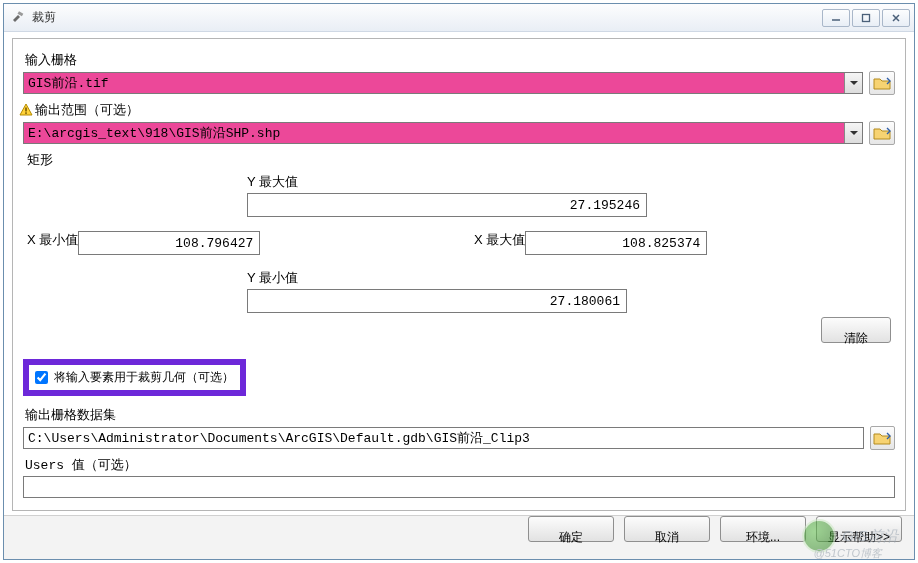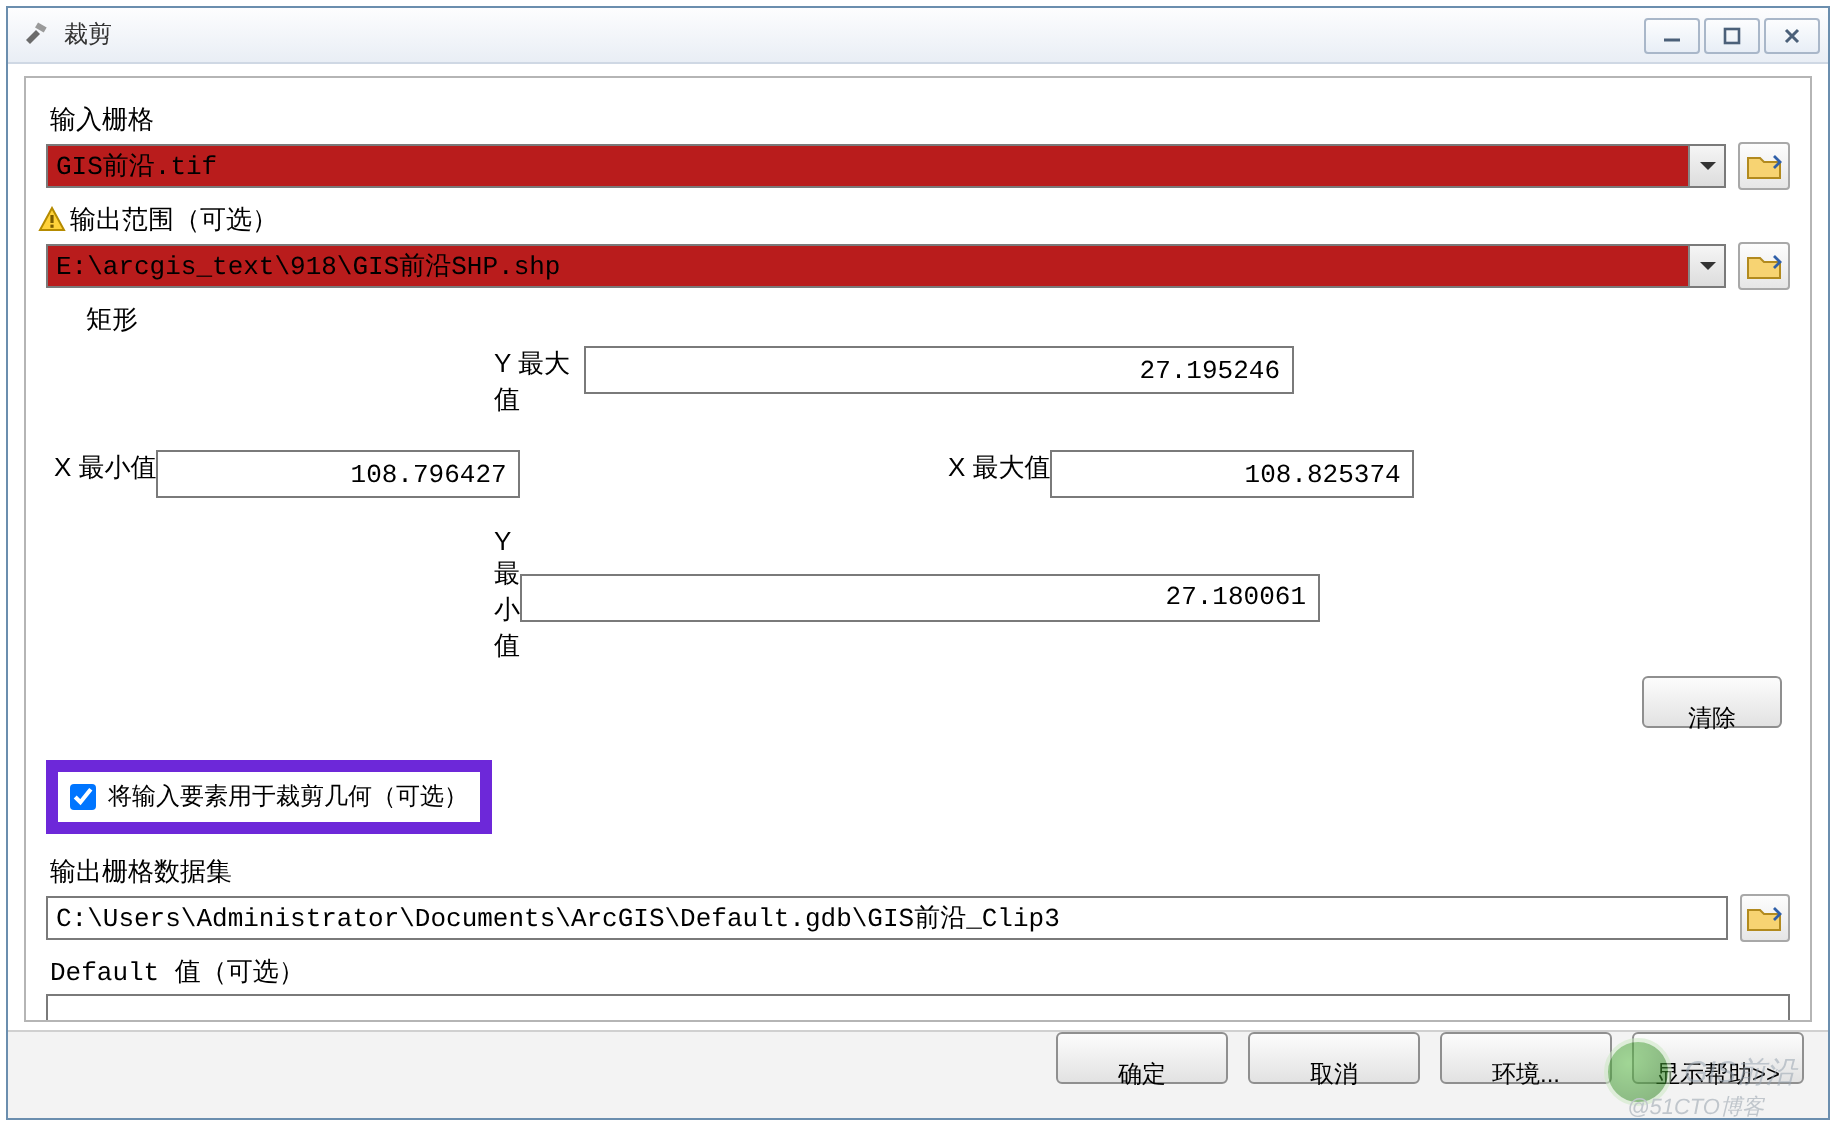--- a/index.html
+++ b/index.html
@@ -51,21 +51,21 @@
 .field-label { font-size: 13px; color: #000; margin: 4px 0 2px 2px; display: flex; align-items: center; }
 .warn-icon {
   width: 14px; height: 14px; margin-right: 2px;
   display: inline-flex; align-items: center; justify-content: center;
 }
 .row { display: flex; align-items: center; gap: 6px; margin-bottom: 6px; }
 .combo {
   flex: 1; height: 22px;
   border: 1px solid #7a7a7a;
   display: flex; align-items: center;
-  background: #b91c1c;
+  background: #ec4899;
   font-family: "Courier New", monospace;
   font-size: 13px;
 }
 .combo-input {
   flex: 1; border: none; outline: none;
   padding: 0 4px; background: transparent;
   font: inherit;
 }
 .combo-arrow {
   width: 18px; height: 100%;
@@ -75,27 +75,27 @@
 }
 .folder-btn {
   width: 26px; height: 24px;
   border: 1px solid #a8a8a8;
   border-radius: 2px;
   background: linear-gradient(#fdfdfd, #e6e6e6);
   display: flex; align-items: center; justify-content: center;
   cursor: default;
 }
 .folder-svg { width: 18px; height: 14px; }
-.rect-label { margin-left: 20px; margin-top: 2px; margin-bottom: 4px; font-size: 13px; }
+.rect-label { margin-left: 4px; margin-top: 2px; margin-bottom: 4px; font-size: 13px; }
 .extent-grid {
   position: relative;
   margin: 0 4px 8px 4px;
 }
 .ext-row { display: flex; align-items: flex-start; }
-.ext-cell { display: flex; flex-direction: row; justify-content: space-between; }
+.ext-cell { display: flex; flex-direction: column; justify-content: space-between; }
 .ext-y { margin-left: 220px; width: 400px; }
 .ext-label { font-size: 13px; margin-bottom: 2px; }
 .num-input {
   height: 24px; border: 1px solid #7a7a7a;
   padding: 0 6px; font-size: 13px;
   text-align: right;
   font-family: "Courier New", monospace;
 }
 .ext-x-row { display: flex; gap: 30px; margin-top: 14px; }
 .ext-x-cell { flex: 1; display: flex; flex-direction: row; }
@@ -267,21 +267,21 @@
     <div class="row">
       <input class="text-input" value="C:\Users\Administrator\Documents\ArcGIS\Default.gdb\GIS前沿_Clip3" style="">
       <div class="folder-btn">
         <svg class="folder-svg" viewBox="0 0 18 14">
             <path d="M1 3 H7 L9 5 H17 V13 H1 Z" fill="#f7d372" stroke="#b28a1e"></path>
             <path d="M14 2 L17 5 L14 8" fill="none" stroke="#2f5fa8" stroke-width="1.4"></path>
           </svg>
       </div>
     </div>
 
-    <div class="field-label" style="font-family:'Courier New',monospace;">Default 值（可选）</div>
+    <div class="field-label" style="font-family:'Courier New',monospace;">Users 值（可选）</div>
     <div class="row">
       <input class="text-input" value="" style="">
     </div>
 
   </div>
 
   <div class="footer">
     <button class="btn">确定</button>
     <button class="btn">取消</button>
     <button class="btn">环境...</button>

